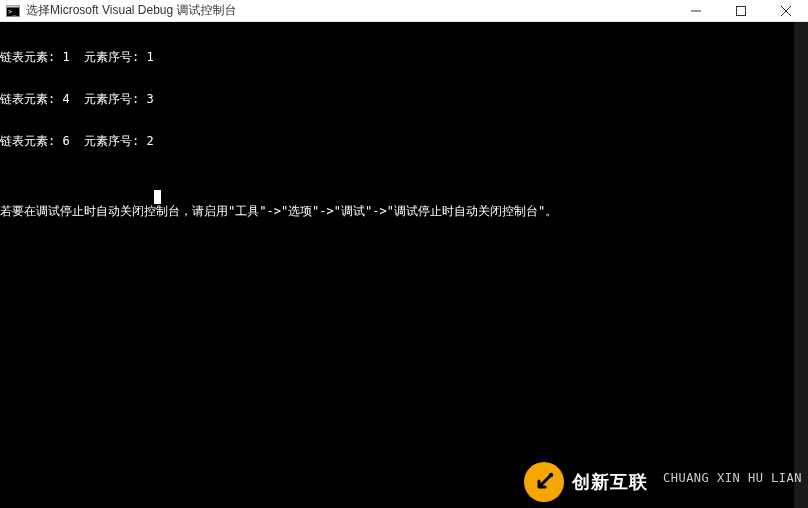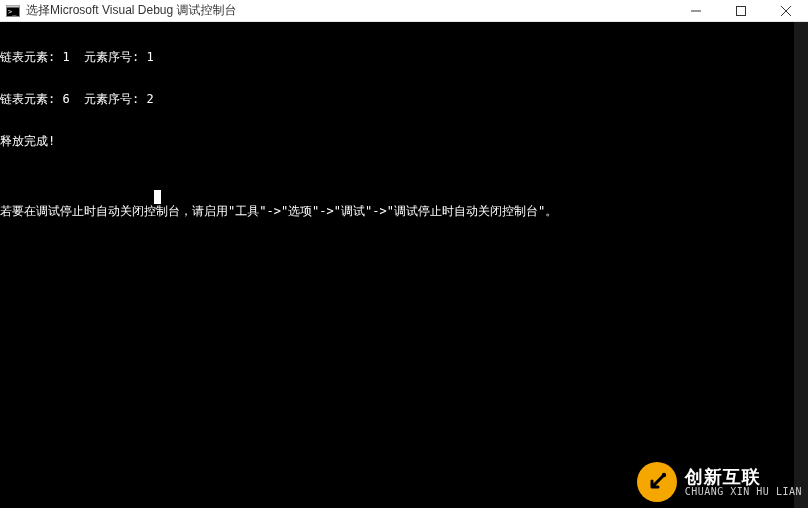--- a/index.html
+++ b/index.html
@@ -60,23 +60,23 @@
       color: #ffffff;
       pointer-events: none;
     }
     .wm-icon {
       width: 40px; height: 40px;
       background: #f5a700;
       border-radius: 50%;
       display: flex; align-items: center; justify-content: center;
     }
     .wm-icon svg { width: 26px; height: 26px; }
-    .wm-text { display: flex; flex-direction: column; line-height: 1.1; }
+    .wm-text { display: flex; flex-direction: row; line-height: 1.1; }
     .wm-cn { font-size: 18px; font-weight: bold; letter-spacing: 1px; }
-    .wm-en { font-size: 10px; letter-spacing: 0.5px; color: #ccc; }
+    .wm-en { font-size: 12px; letter-spacing: 0.5px; color: #ccc; margin-left: 15px; }
     .scrollbar-v {
       position: absolute;
       top: 0; right: 0; bottom: 0;
       width: 14px;
       background: #1a1a1a;
     }
   </style>
 </head>
 <body>
 
@@ -108,22 +108,22 @@
         <svg viewBox="0 0 10 10">
             <line x1="0" y1="0" x2="10" y2="10" stroke="currentColor" stroke-width="1"></line>
             <line x1="10" y1="0" x2="0" y2="10" stroke="currentColor" stroke-width="1"></line>
           </svg>
       </div>
     </div>
   </div>
 
   <div class="console">
     <div class="line">链表元素: 1  元素序号: 1</div>
+    <div class="line">链表元素: 4  元素序号: 3</div>
     <div class="line">链表元素: 6  元素序号: 2</div>
-    <div class="line">释放完成!</div>
     <div class="line"></div>
     <div class="line">若要在调试停止时自动关闭控制台，请启用"工具"-&gt;"选项"-&gt;"调试"-&gt;"调试停止时自动关闭控制台"。</div>
 
     <div class="cursor"></div>
 
     <div class="scrollbar-v"></div>
 
     <div class="watermark">
       <div class="wm-icon">
         <svg viewBox="0 0 26 26">

